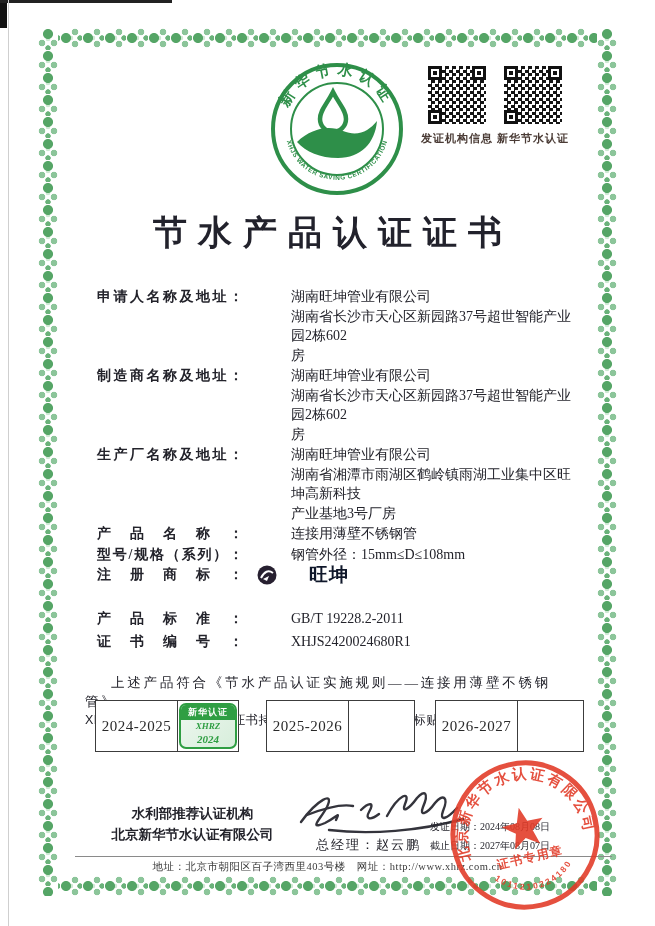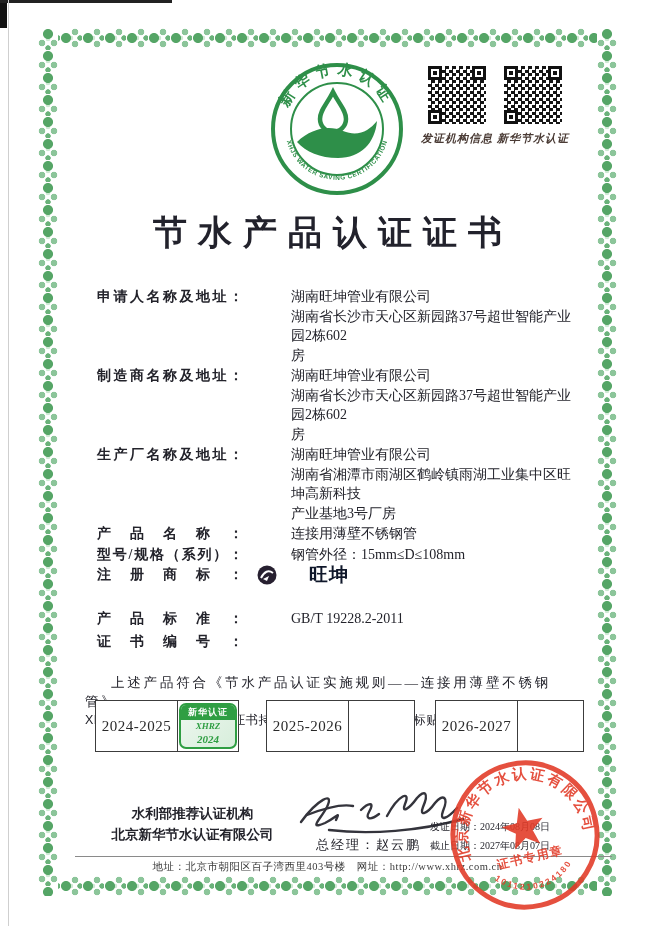--- a/index.html
+++ b/index.html
@@ -36,21 +36,21 @@
   #emblem{position:absolute;left:270px;top:62px;width:134px;height:134px;}
   .qr{position:absolute;width:58px;height:58px;background:
       repeating-conic-gradient(#151515 0% 25%, #ffffff 0% 50%);
       background-size:7px 7px;outline:1px solid #fff;}
   #qr-left{left:428px;top:66px;}
   #qr-right{left:504px;top:66px;}
   .finder{position:absolute;width:14px;height:14px;border:3px solid #111;background:#fff;box-sizing:border-box;}
   .finder::after{content:"";position:absolute;left:2px;top:2px;width:4px;height:4px;background:#111;}
   .finder.tl{left:0;top:0;} .finder.tr{right:0;top:0;} .finder.bl{left:0;bottom:0;}
   .qr-label{position:absolute;width:90px;text-align:center;font-size:11px;font-weight:700;
-            color:#4a3b35;letter-spacing:1px;font-style:italic;}
+            color:#4a3b35;letter-spacing:1px;}
   #qr-label-left{left:412px;top:131px;}
   #qr-label-right{left:488px;top:131px;}
 
   #cert-title{position:absolute;left:0;top:210px;width:655px;text-align:center;
               font-size:34px;font-weight:700;letter-spacing:11px;color:#22222c;text-indent:11px;}
 
   
   #info-block{position:absolute;left:97px;top:287px;width:478px;font-size:14px;}
   .row{display:flex;margin-bottom:1px;gap:34px;}
   .lbl{width:146px;min-width:146px;font-weight:700;text-align:justify;text-align-last:justify;
@@ -196,20 +196,21 @@
     </div>
   </div>
 
   <div id="cert-block">
     <div class="row">
       <div class="lbl">产品标准：</div>
       <div class="val">GB/T 19228.2-2011</div>
     </div>
     <div class="row">
       <div class="lbl">证书编号：</div>
+      <div class="val">XHJS2420024680R1</div>
     </div>
   </div>
 
   <div id="statement">
     <div id="statement-line1">上述产品符合《节水产品认证实施规则——连接用薄壁不锈钢管》</div>
     <div id="statement-line2">XHRZ-GZ-11-J04-03。本证书持续有效性需通过加贴年度标贴确认保持。</div>
   </div>
 
   <div class="year-box" id="year-box-0">
     <div class="year-cell">2024-2025</div>

